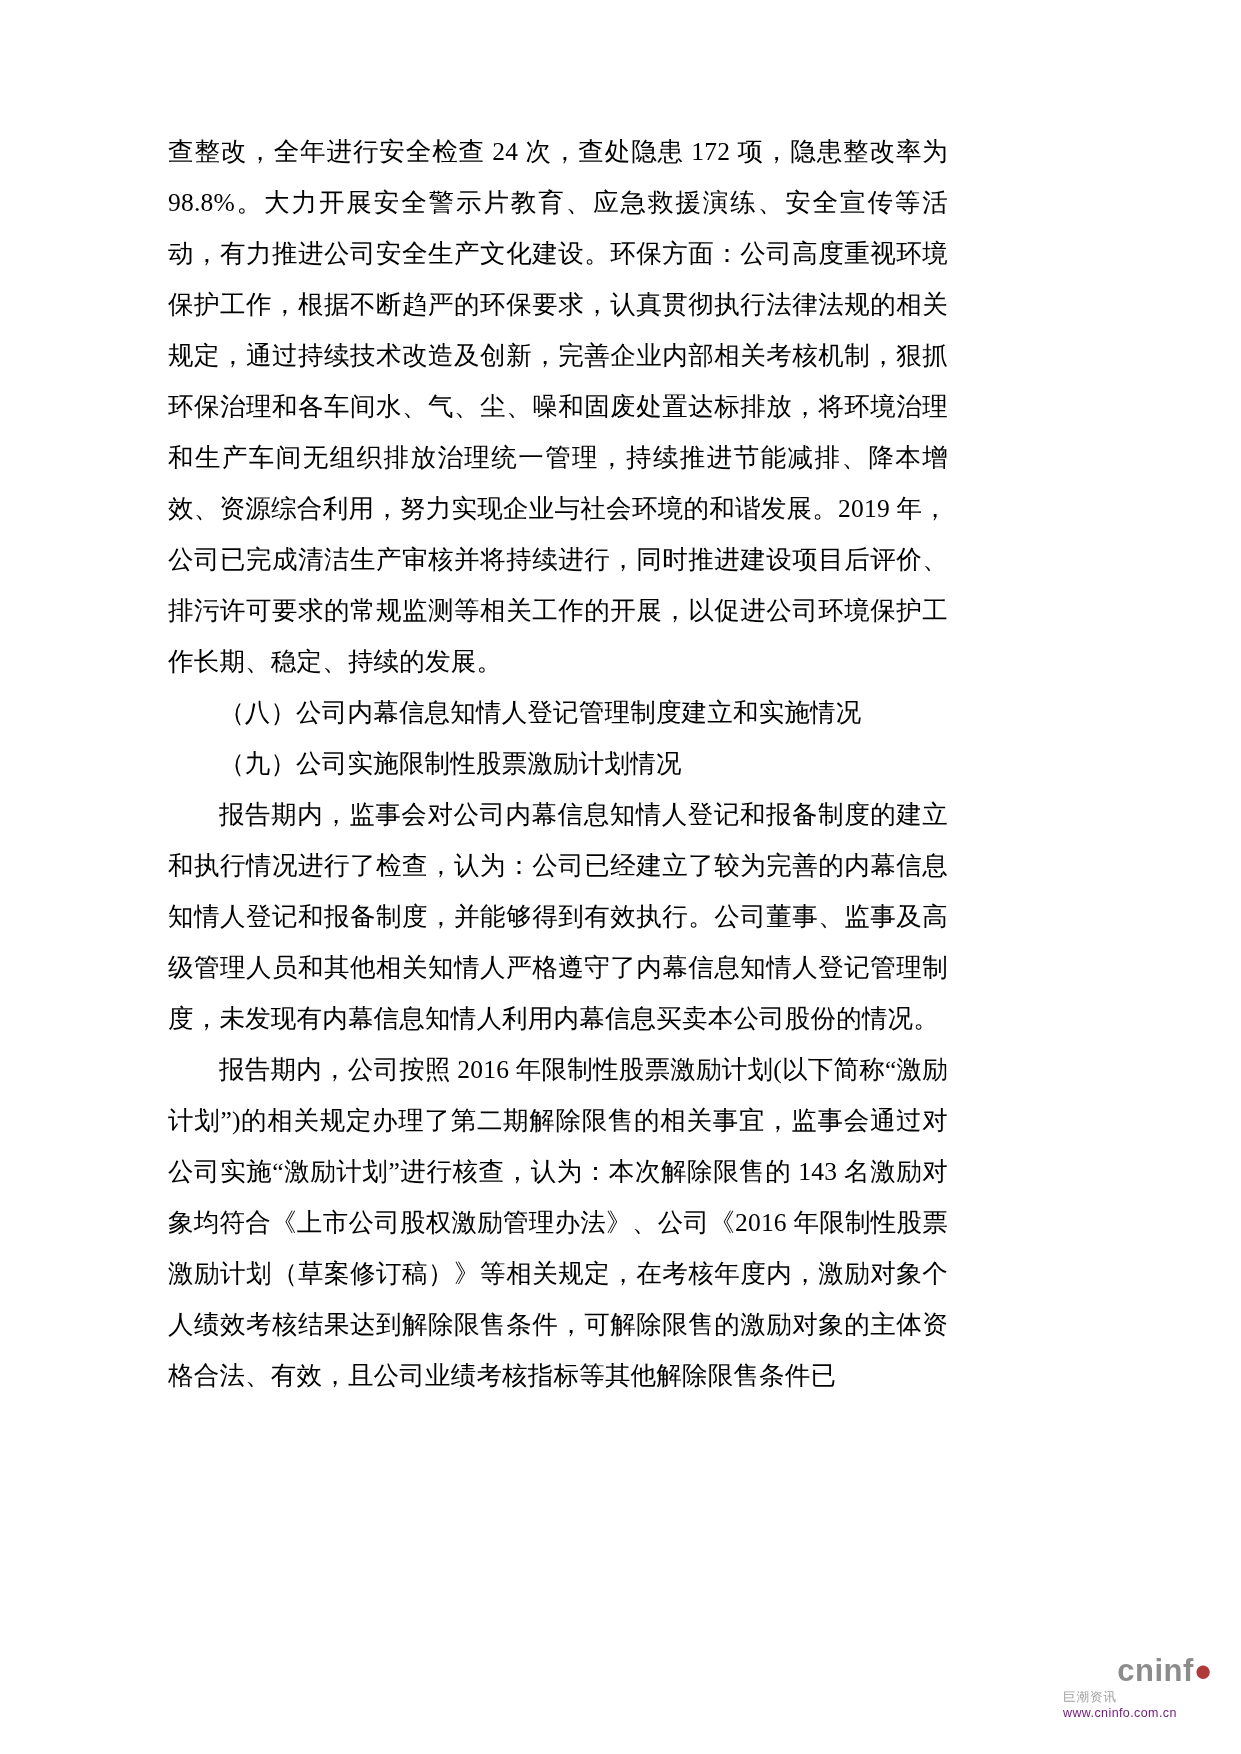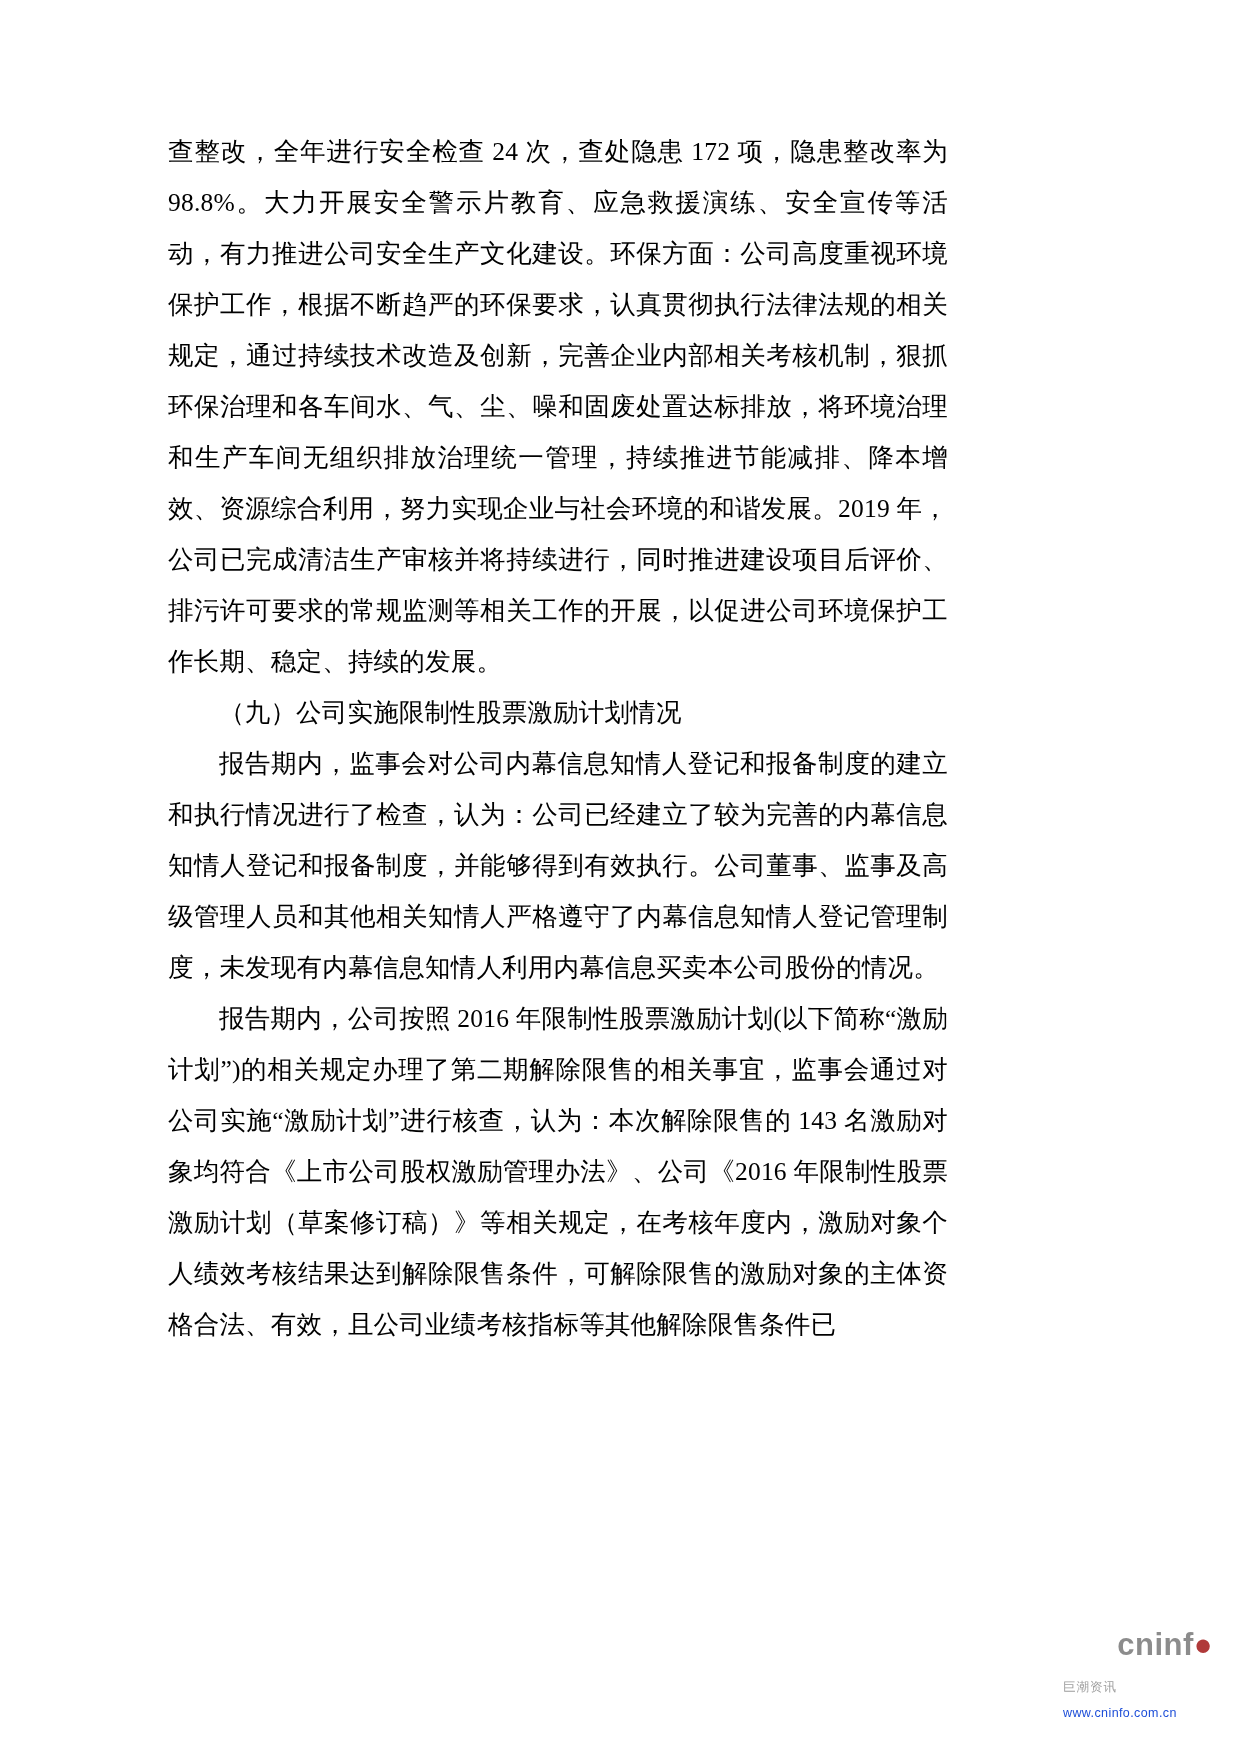--- a/index.html
+++ b/index.html
@@ -54,37 +54,38 @@
     letter-spacing: 0.5px;
     line-height: 1;
     text-align: right;
   }
   .wm-logo .dot {
     color: #b03a3a;
   }
   .wm-sub {
     font-size: 12.5px;
     color: #9d9d9d;
-    margin-top: 19px;
+    margin-top: 3px;
     letter-spacing: 1px;
   }
   .wm-url {
     font-size: 12.5px;
-    color: #1d4ed8;
-    margin-top: 10px;
+    color: #701a75;
+    margin-top: 0;
     letter-spacing: 0.4px;
   }
 </style>
 </head>
 <body>
 
 <div class="page">
 
   <div class="content">
     <p class="para">查整改，全年进行安全检查 24 次，查处隐患 172 项，隐患整改率为 98.8%。大力开展安全警示片教育、应急救援演练、安全宣传等活动，有力推进公司安全生产文化建设。环保方面：公司高度重视环境保护工作，根据不断趋严的环保要求，认真贯彻执行法律法规的相关规定，通过持续技术改造及创新，完善企业内部相关考核机制，狠抓环保治理和各车间水、气、尘、噪和固废处置达标排放，将环境治理和生产车间无组织排放治理统一管理，持续推进节能减排、降本增效、资源综合利用，努力实现企业与社会环境的和谐发展。2019 年，公司已完成清洁生产审核并将持续进行，同时推进建设项目后评价、排污许可要求的常规监测等相关工作的开展，以促进公司环境保护工作长期、稳定、持续的发展。</p>
+    <p class="para indent">（八）公司内幕信息知情人登记管理制度建立和实施情况</p>
     <p class="para indent">（九）公司实施限制性股票激励计划情况</p>
     <p class="para indent">报告期内，监事会对公司内幕信息知情人登记和报备制度的建立和执行情况进行了检查，认为：公司已经建立了较为完善的内幕信息知情人登记和报备制度，并能够得到有效执行。公司董事、监事及高级管理人员和其他相关知情人严格遵守了内幕信息知情人登记管理制度，未发现有内幕信息知情人利用内幕信息买卖本公司股份的情况。</p>
     <p class="para indent">报告期内，公司按照 2016 年限制性股票激励计划(以下简称“激励计划”)的相关规定办理了第二期解除限售的相关事宜，监事会通过对公司实施“激励计划”进行核查，认为：本次解除限售的 143 名激励对象均符合《上市公司股权激励管理办法》、公司《2016 年限制性股票激励计划（草案修订稿）》等相关规定，在考核年度内，激励对象个人绩效考核结果达到解除限售条件，可解除限售的激励对象的主体资格合法、有效，且公司业绩考核指标等其他解除限售条件已</p>
   </div>
 
   <div class="watermark">
     <div class="wm-logo"><span>cninf</span><span class="dot">●</span></div>
     <div class="wm-sub">巨潮资讯</div>
     <div class="wm-url">www.cninfo.com.cn</div>
   </div>

